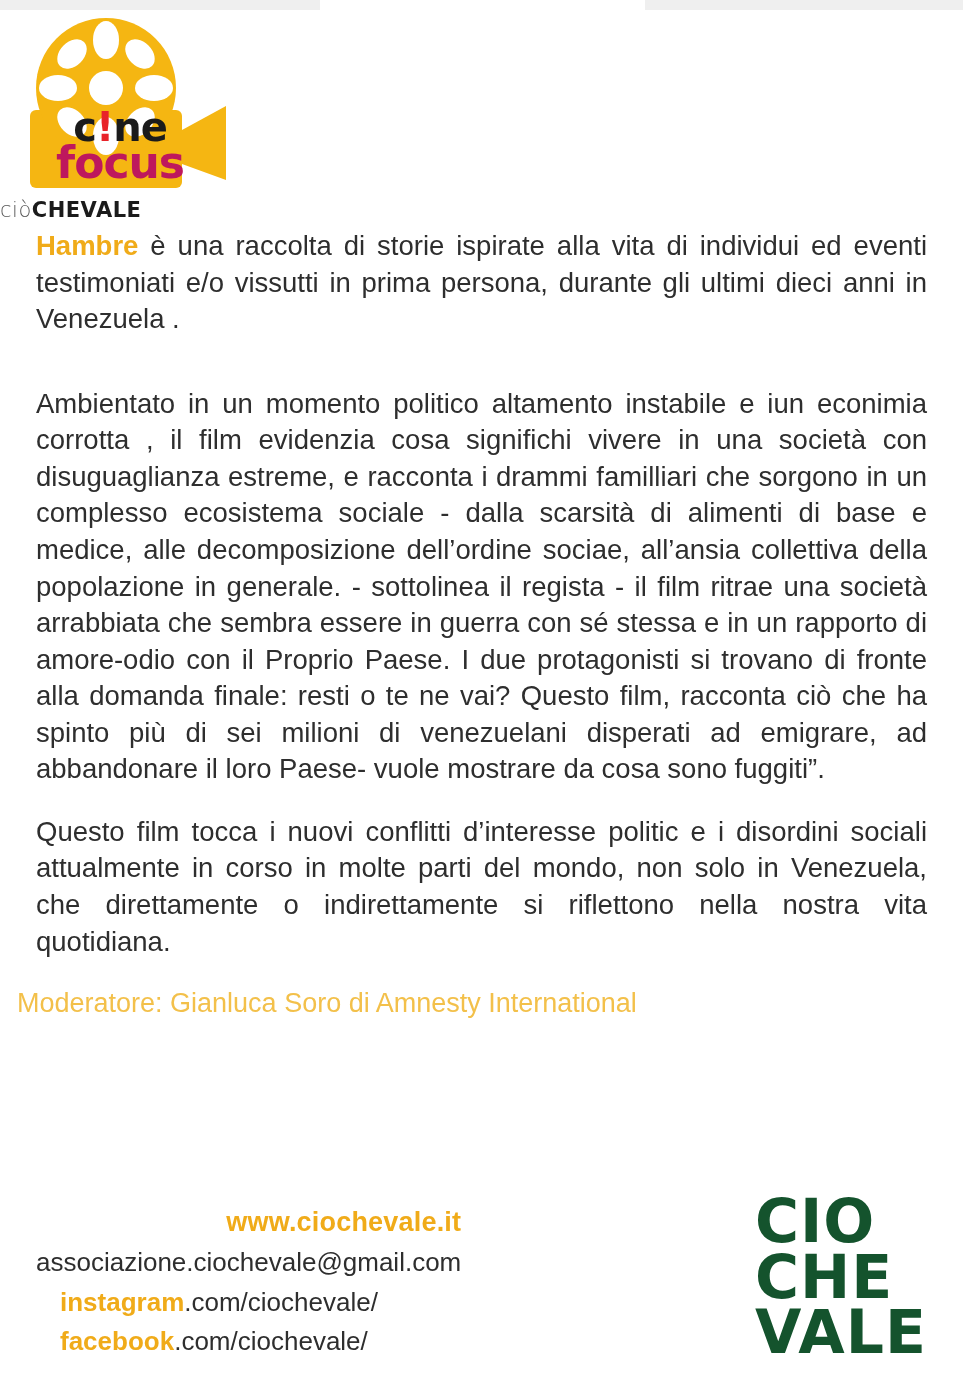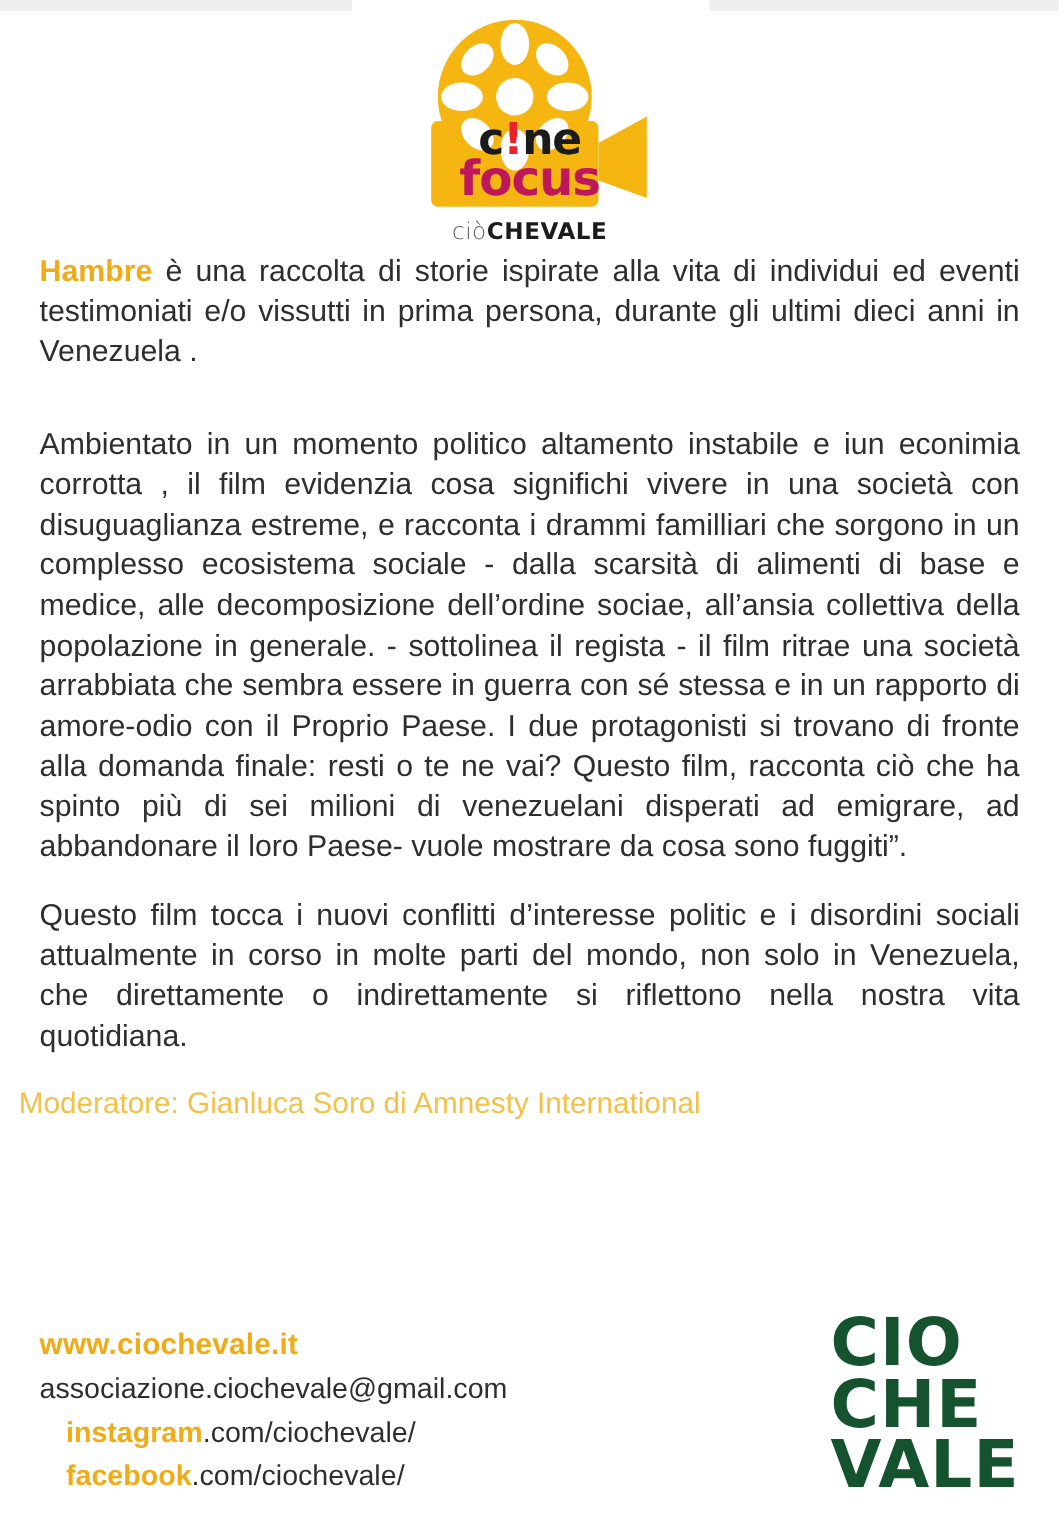--- a/index.html
+++ b/index.html
@@ -25,21 +25,20 @@
   }
   .edge-strip.left  { left: 0;   width: 320px; }
   .edge-strip.right { right: 0;  width: 318px; }
 
   
   .header {
     width: 100%;
     padding-top: 14px;
     display: flex;
     flex-direction: column;
-    align-items: center;
   }
   .reel-wrap {
     position: relative;
     width: 240px;
     height: 180px;
   }
   .reel-wrap svg { display: block; }
 
   .logo-word {
     position: absolute;
@@ -108,20 +107,21 @@
     display: flex;
     align-items: flex-end;
     justify-content: space-between;
   }
   .contacts { font-size: 26px; line-height: 1.52; }
   .contacts .site {
     color: #f0ab19;
     font-weight: 700;
     font-size: 27px;
     letter-spacing: 0.2px;
+    text-align: right;
   }
   .contacts .mail { color: #2e2e2e; font-weight: 300; }
   .contacts .row  { color: #2e2e2e; font-weight: 300; }
   .contacts .row .brand { color: #f0ab19; font-weight: 700; margin-left: 24px; }
 
   
   .ccv {
     font-family: "DejaVu Sans", sans-serif;
     font-weight: 700;
     font-size: 60px;

